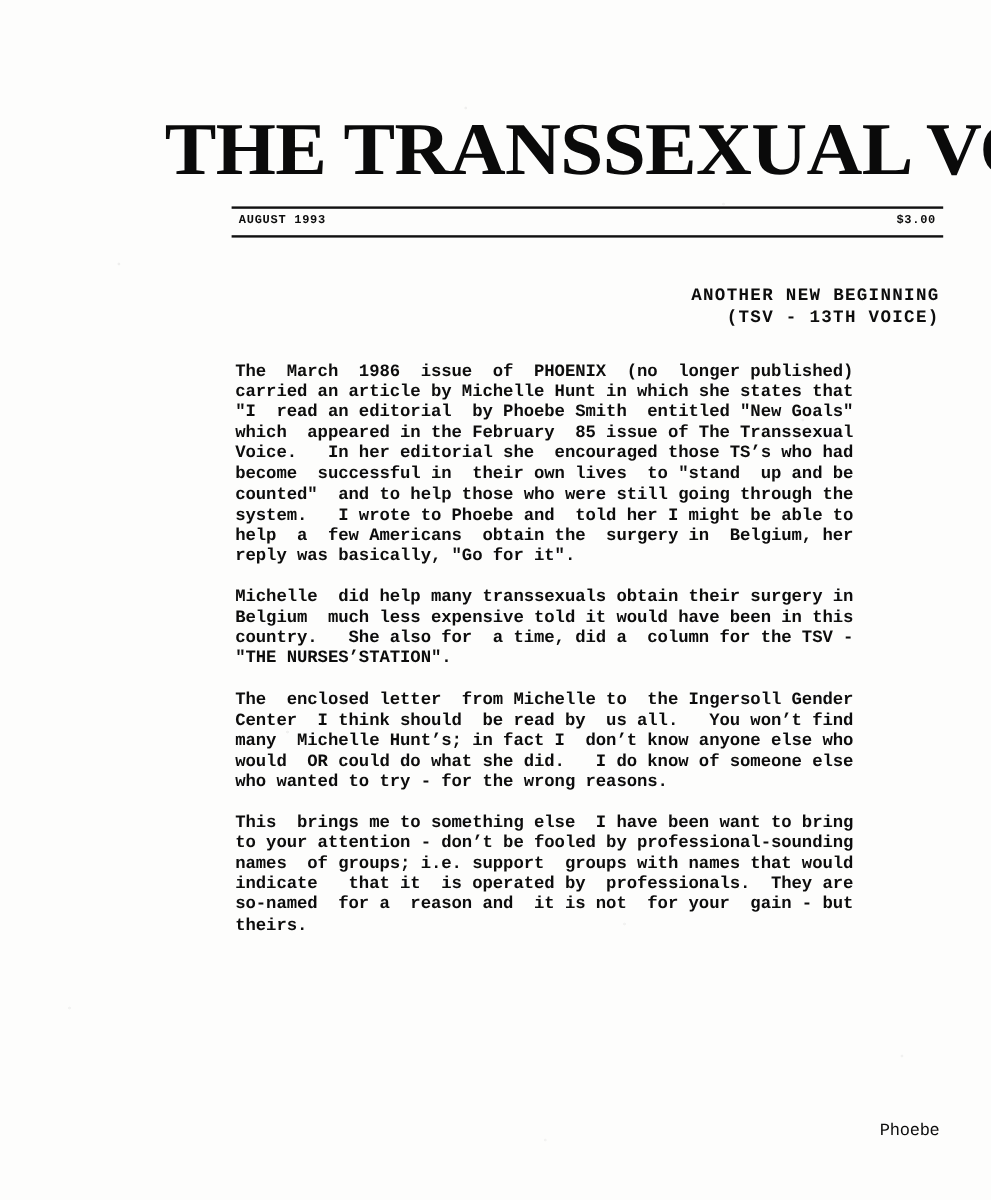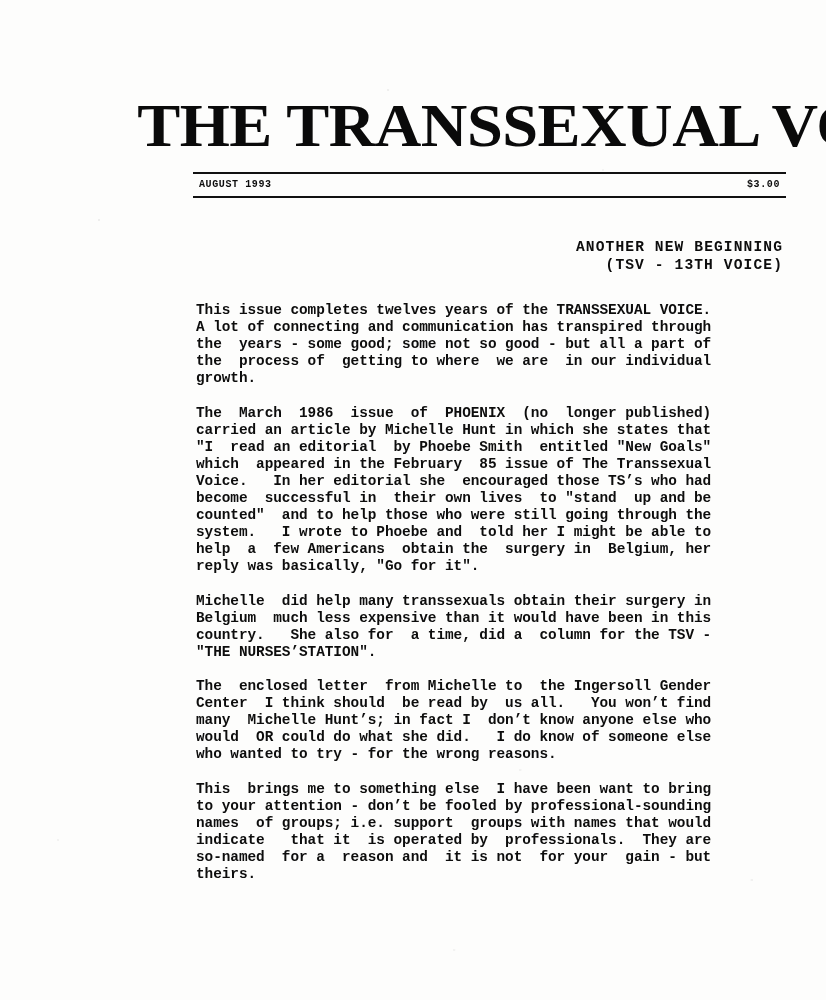--- a/index.html
+++ b/index.html
@@ -132,41 +132,38 @@
   <div class="issue-bar">
     <span class="issue-date">AUGUST 1993</span>
     <span class="issue-price">$3.00</span>
   </div>
 
   <div class="article-title">
     <span class="title-line1">ANOTHER NEW BEGINNING</span>
     <span class="title-line2">(TSV - 13TH VOICE)</span>
   </div>
 
-  <div class="body-copy"><p>This issue completes twelves years of the TRANSSEXUAL VOICE.
-A lot of connecting and communication has transpired through
-the  years - some good; some not so good - but all a part of
-the  process of  getting to where  we are  in our individual
-growth.</p><p>The  March  1986  issue  of  PHOENIX  (no  longer published)
+  <div class="body-copy"><p>The  March  1986  issue  of  PHOENIX  (no  longer published)
 carried an article by Michelle Hunt in which she states that
 "I  read an editorial  by Phoebe Smith  entitled "New Goals"
 which  appeared in the February  85 issue of The Transsexual
 Voice.   In her editorial she  encouraged those TS’s who had
 become  successful in  their own lives  to "stand  up and be
 counted"  and to help those who were still going through the
 system.   I wrote to Phoebe and  told her I might be able to
 help  a  few Americans  obtain the  surgery in  Belgium, her
 reply was basically, "Go for it".</p><p>Michelle  did help many transsexuals obtain their surgery in
-Belgium  much less expensive than it would have been in this
+Belgium  much less expensive told it would have been in this
 country.   She also for  a time, did a  column for the TSV -
 "THE NURSES’STATION".</p><p>The  enclosed letter  from Michelle to  the Ingersoll Gender
 Center  I think should  be read by  us all.   You won’t find
 many  Michelle Hunt’s; in fact I  don’t know anyone else who
 would  OR could do what she did.   I do know of someone else
 who wanted to try - for the wrong reasons.</p><p>This  brings me to something else  I have been want to bring
 to your attention - don’t be fooled by professional-sounding
 names  of groups; i.e. support  groups with names that would
 indicate   that it  is operated by  professionals.  They are
 so-named  for a  reason and  it is not  for your  gain - but
 theirs.</p></div>
 
+  <div class="signature">Phoebe</div>
 
 </div>
 
 </body></html>

